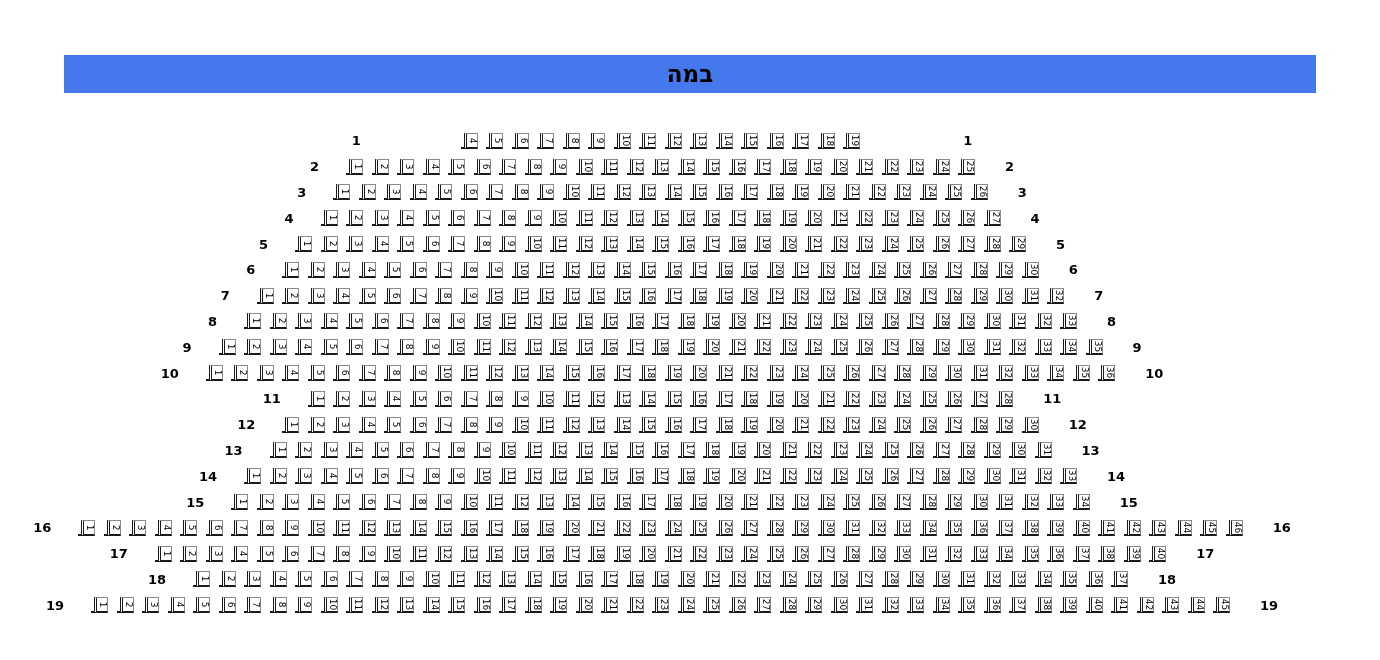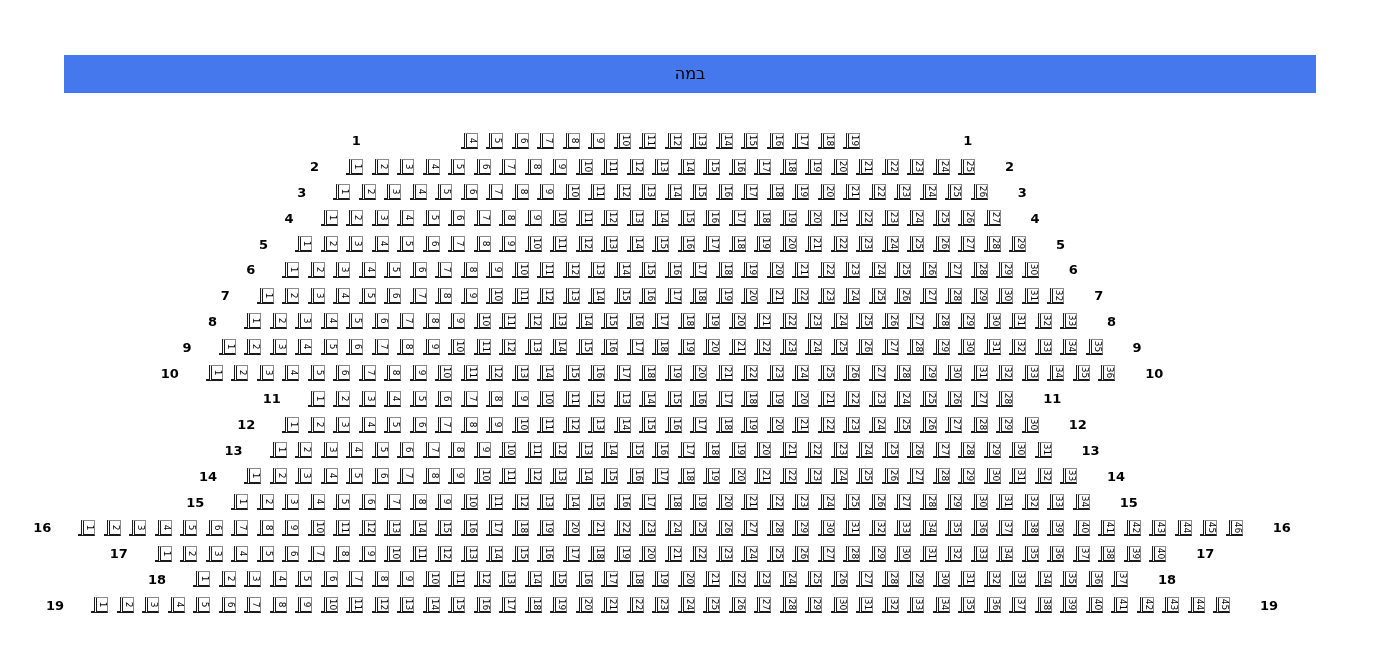--- a/index.html
+++ b/index.html
@@ -20,22 +20,23 @@
   .stage {
     position: absolute;
     left: 64px;
     top: 55px;
     width: 1252px;
     height: 38px;
     display: flex;
     align-items: center;
     justify-content: center;
     color: #000000;
-    font-size: 16px;
+    font-size: 23px;
     line-height: 1;
+    font-weight: bold;
   }
   .seatmap {
     position: absolute;
     left: 0;
     top: 128px;
     width: 1324px;
   }
   .row {
     height: 25.8px;
     display: flex;

